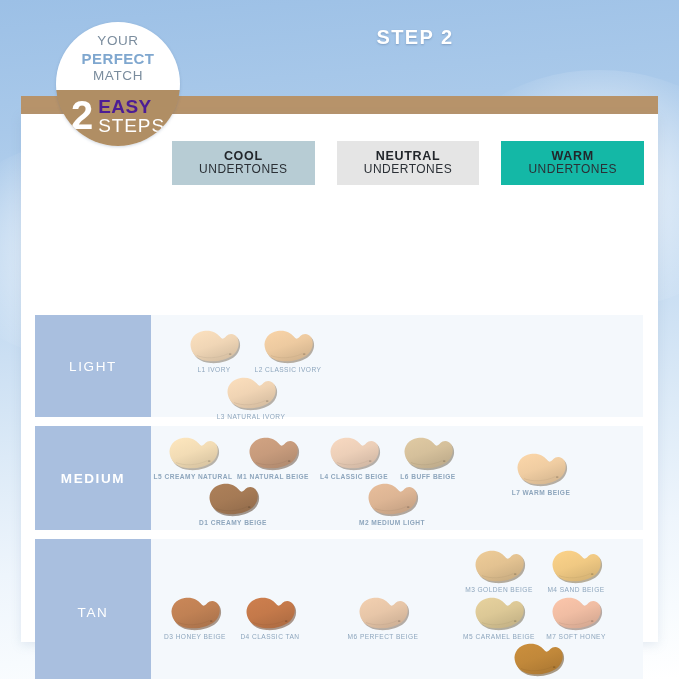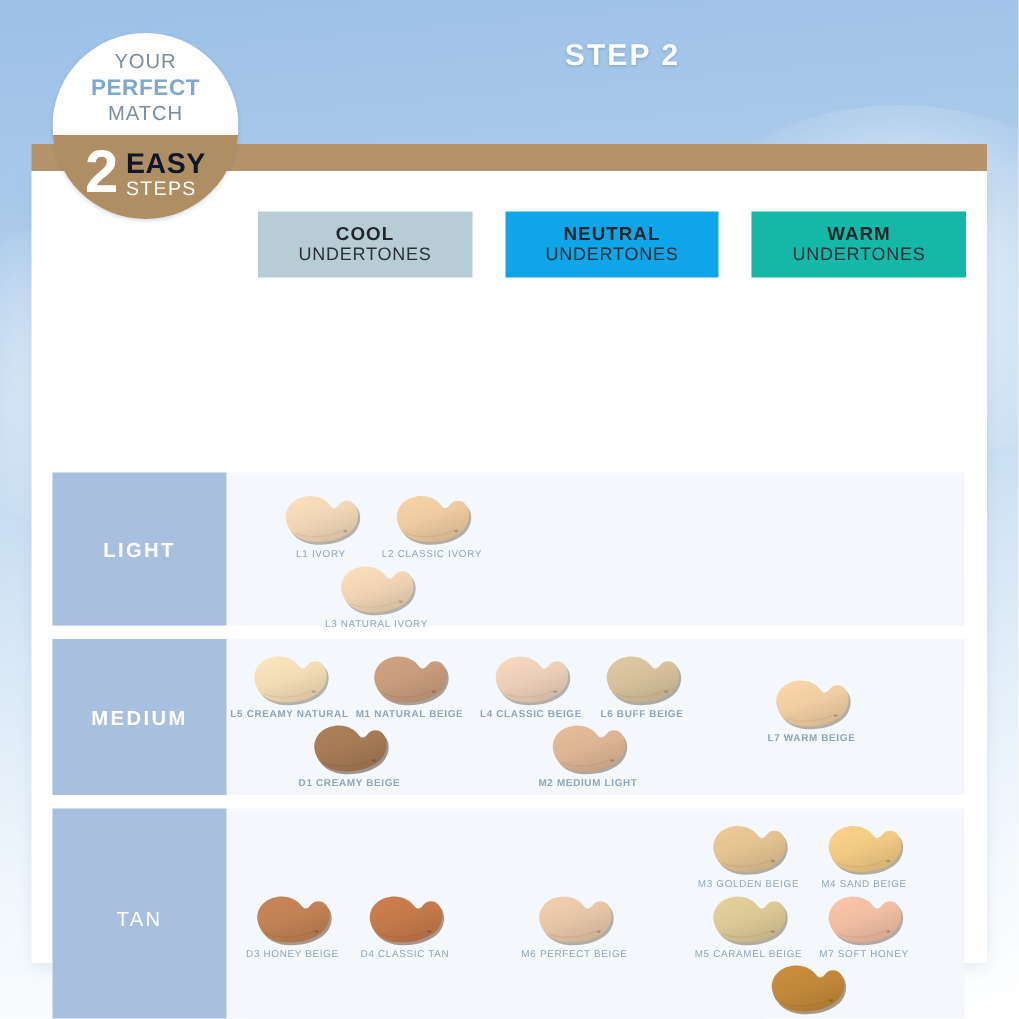--- a/index.html
+++ b/index.html
@@ -57,21 +57,21 @@
   .tan-bar {
     position: absolute;
     left: 21px; top: 96px;
     width: 637px; height: 18px;
     background: #b7936a;
   }
 
   
   .badge {
     position: absolute;
-    left: 35px; top: 22px;
+    left: 56px; top: 22px;
     width: 124px; height: 124px;
     border-radius: 50%;
     overflow: hidden;
     box-shadow: 0 1px 3px rgba(70,100,140,0.25);
     z-index: 20;
   }
   .badge-top {
     position: absolute;
     left: 0; top: 0; width: 100%; height: 68px;
     background: #ffffff;
@@ -91,22 +91,22 @@
     padding-bottom: 4px;
   }
   .badge-l1 { font-size: 13.5px; color: #7b8d9e; letter-spacing: 0.6px; line-height: 1.25; }
   .badge-l2 { font-size: 15px; color: #7fa7cf; font-weight: bold; letter-spacing: 0.4px; line-height: 1.25; }
   .badge-l3 { font-size: 13.5px; color: #7b8d9e; letter-spacing: 0.6px; line-height: 1.25; }
   .badge-num {
     font-size: 40px; color: #ffffff; font-weight: bold;
     line-height: 0.9; margin-right: 5px; margin-top: -2px;
   }
   .badge-words { display: flex; flex-direction: column; line-height: 1.02; }
-  .badge-easy { font-size: 19px; color:#0f172a; font-weight: bold; letter-spacing: 0.4px; }
-  .badge-steps { font-size: 13px; color:#fff; letter-spacing: 0.9px; }
+  .badge-easy { font-size: 19px; color:#4c1d95; font-weight: bold; letter-spacing: 0.4px; }
+  .badge-steps { font-size: 19px; color:#fff; letter-spacing: 0.9px; }
 
   
   .card {
     position: absolute;
     left: 21px; top: 114px;
     width: 637px; height: 528px;
     background: #ffffff;
     box-shadow: 0 3px 10px rgba(120,150,185,0.18);
   }
 
@@ -186,32 +186,32 @@
   </div>
   <div class="tan-bar"></div>
 </div>
 
 <div class="card">
   <div class="undertones">
       <div class="ut" style="background: rgb(183, 204, 212);">
         <div class="ut-name">COOL</div>
         <div class="ut-sub">UNDERTONES</div>
       </div>
-      <div class="ut" style="background: #0ea5e9;">
+      <div class="ut" style="background: #e5e5e5;">
         <div class="ut-name">NEUTRAL</div>
         <div class="ut-sub">UNDERTONES</div>
       </div>
       <div class="ut" style="background: #14b8a6;">
         <div class="ut-name">WARM</div>
         <div class="ut-sub">UNDERTONES</div>
       </div>
     </div>
   <div>
       <div class="row" style="top: 201px; height: 102px; background: rgb(244, 248, 252);">
-        <div class="row-label" style="background: rgb(169, 191, 223); font-weight: bold;">
+        <div class="row-label" style="background: rgb(169, 191, 223);">
           <span>LIGHT</span>
         </div>
         <div class="row-body">
           <div class="swatch" style="left: 7px; top: 12px;">
             <div class="blob-wrap">
               <svg class="blob" viewBox="0 0 60 40" xmlns="http://www.w3.org/2000/svg">
                 <defs>
                   <linearGradient id="g0" x1="0" y1="0" x2="0.55" y2="1">
                     <stop offset="0%" stop-color="#fce1bf"></stop>
                     <stop offset="55%" stop-color="#f0d6b6"></stop>

